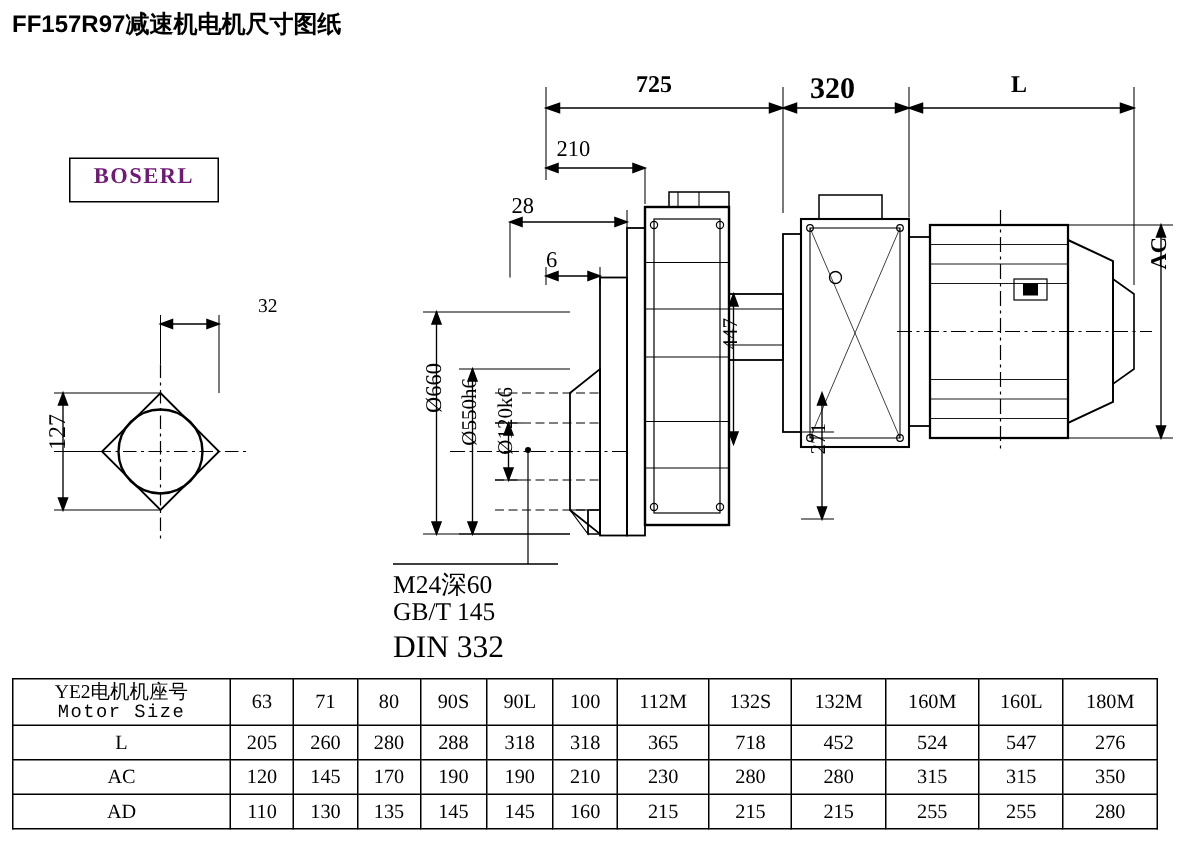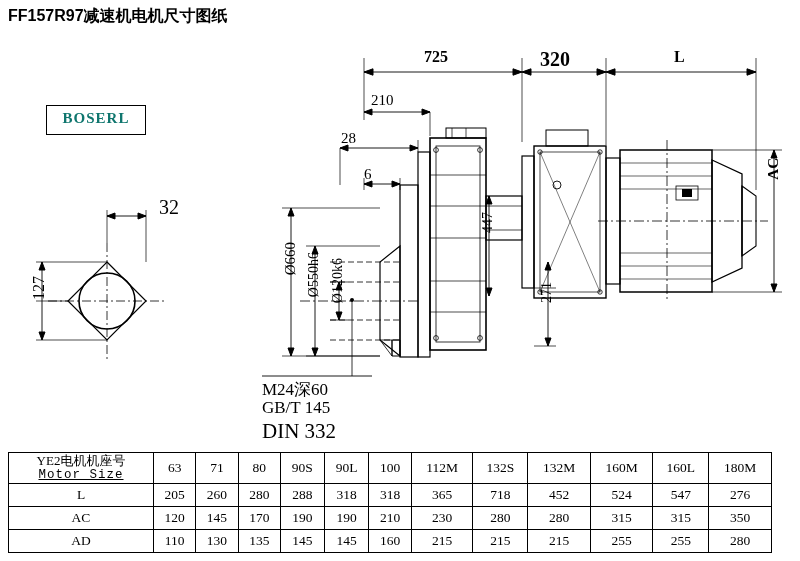--- a/index.html
+++ b/index.html
@@ -22,21 +22,21 @@
 
   
   .logo-box{
     position:absolute;left:46px;top:105px;width:98px;height:28px;
     border:1.5px solid #000;background:#fff;
   }
   .logo-text{
     position:absolute;left:52px;top:110px;width:88px;
     text-align:center;
     font-family:"Liberation Serif", serif;
-    font-weight:bold;font-size:15px;color:#0f766e;letter-spacing:1px;
+    font-weight:bold;font-size:15px;color:#701a75;letter-spacing:1px;
   }
 
   
   .lbl{position:absolute;white-space:nowrap;font-size:14px;}
   .lbl.b{font-weight:bold;}
   .vert{writing-mode:vertical-rl;text-orientation:mixed;transform:rotate(180deg);}
 
   
   table.spec{
     position:absolute;left:8px;top:452px;
@@ -50,21 +50,21 @@
     text-align:center;
     height:22px;
     padding:0 2px;
   }
   table.spec td.rowhead{
     text-align:center;
     width:140px;
     white-space:nowrap;
   }
   .hdr-cn{font-size:13px;line-height:15px;}
-  .hdr-en{font-family:"Liberation Mono", monospace;font-size:12.5px;line-height:15px;letter-spacing:1px;text-decoration:underline;}
+  .hdr-en{font-family:"Liberation Mono", monospace;font-size:12.5px;line-height:15px;letter-spacing:1px;}
 
   svg.draw{position:absolute;left:0;top:0;width:800px;height:561px;}
 </style>
 </head>
 <body>
 
 <div id="stage">
 
   <div class="title">FF157R97减速机电机尺寸图纸</div>
 
@@ -240,21 +240,21 @@
   </svg>
 
   <div class="lbl b" style="left:424px;top:48px;font-size:16px;">725</div>
   <div class="lbl b" style="left:540px;top:48px;font-size:20px;">320</div>
   <div class="lbl b" style="left:674px;top:48px;font-size:16px;">L</div>
 
   <div class="lbl" style="left:371px;top:92px;font-size:15px;">210</div>
   <div class="lbl" style="left:341px;top:130px;font-size:15px;">28</div>
   <div class="lbl" style="left:364px;top:166px;font-size:15px;">6</div>
 
-  <div class="lbl" style="left:159px;top:196px;font-size:20px;text-align:right;">32</div>
+  <div class="lbl" style="left:172px;top:196px;font-size:13px;text-align:right;">32</div>
   <div class="lbl vert" style="left:30px;top:276px;font-size:16px;">127</div>
 
   <div class="lbl vert" style="left:282px;top:242px;font-size:15px;">Ø660</div>
   <div class="lbl vert" style="left:306px;top:252px;font-size:14px;">Ø550h6</div>
   <div class="lbl vert" style="left:330px;top:258px;font-size:14px;">Ø120k6</div>
 
   <div class="lbl vert" style="left:480px;top:212px;font-size:14px;">447</div>
   <div class="lbl vert" style="left:539px;top:282px;font-size:14px;">271</div>
   <div class="lbl vert b" style="left:765px;top:158px;font-size:15px;">AC</div>
 

